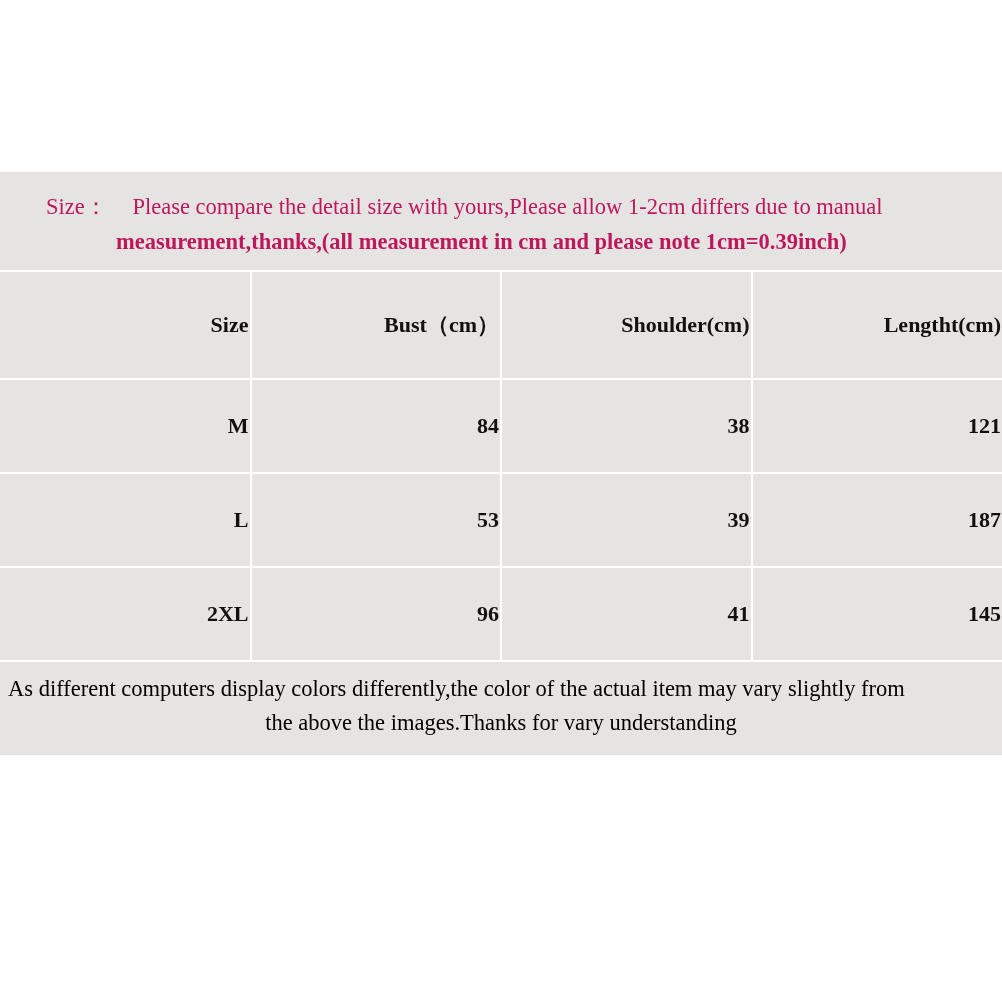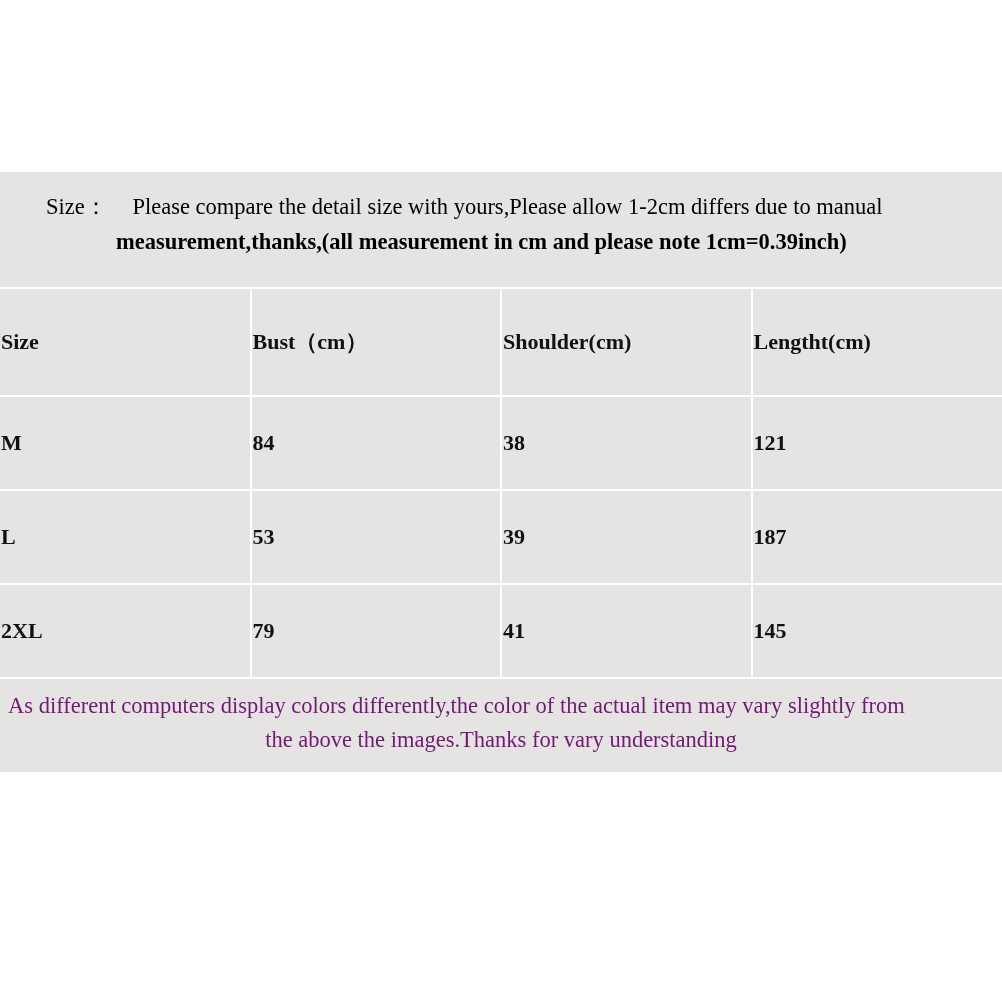--- a/index.html
+++ b/index.html
@@ -25,22 +25,22 @@
   .chart-panel {
     position: absolute;
     left: 0;
     top: 172px;
     width: 1002px;
     background: #e6e4e2;
     box-sizing: border-box;
   }
 
   .intro {
-    padding: 18px 0 27px 0;
-    color: #000000;
+    padding: 18px 0 10px 0;
+    color: #be185d;
     font-size: 22.5px;
     line-height: 1.55;
     text-align: left;
   }
   .intro-line {
     padding-left: 46px;
     padding-right: 28px;
     white-space: normal;
   }
   .intro-line.second {
@@ -52,21 +52,21 @@
     width: 100%;
     border-collapse: collapse;
     table-layout: fixed;
   }
   table.size-table th,
   table.size-table td {
     border-top: 2px solid #ffffff;
     border-bottom: 2px solid #ffffff;
     border-left: 2px solid #ffffff;
     border-right: 2px solid #ffffff;
-    text-align: left;
+    text-align: right;
     vertical-align: middle;
     color: #111111;
     font-weight: bold;
     font-size: 22px;
     height: 90px;
     background: #e6e4e2;
   }
   table.size-table tr:first-child th {
     border-top: 2px solid #ffffff;
     height: 104px;
@@ -78,21 +78,21 @@
   table.size-table th:last-child,
   table.size-table td:last-child {
     border-right: none;
   }
   table.size-table tr:last-child td {
     border-bottom: 2px solid #ffffff;
   }
 
   .outro {
     padding: 10px 0 16px 0;
-    color: #701a75;
+    color: #000000;
     font-size: 22.5px;
     line-height: 1.5;
   }
   .outro-line {
     text-align: center;
     padding: 0 6px;
   }
   .outro-line.first {
     text-align: left;
     padding-left: 8px;
@@ -131,21 +131,21 @@
           <td>121</td>
         </tr>
         <tr>
           <td>L</td>
           <td>53</td>
           <td>39</td>
           <td>187</td>
         </tr>
         <tr>
           <td>2XL</td>
-          <td>79</td>
+          <td>96</td>
           <td>41</td>
           <td>145</td>
         </tr>
       </tbody>
     </table>
 
     <div class="outro">
       <div class="outro-line first">As different computers display colors differently,the color of the actual item may vary slightly from</div>
       <div class="outro-line">the above the images.Thanks for vary understanding</div>
     </div>

